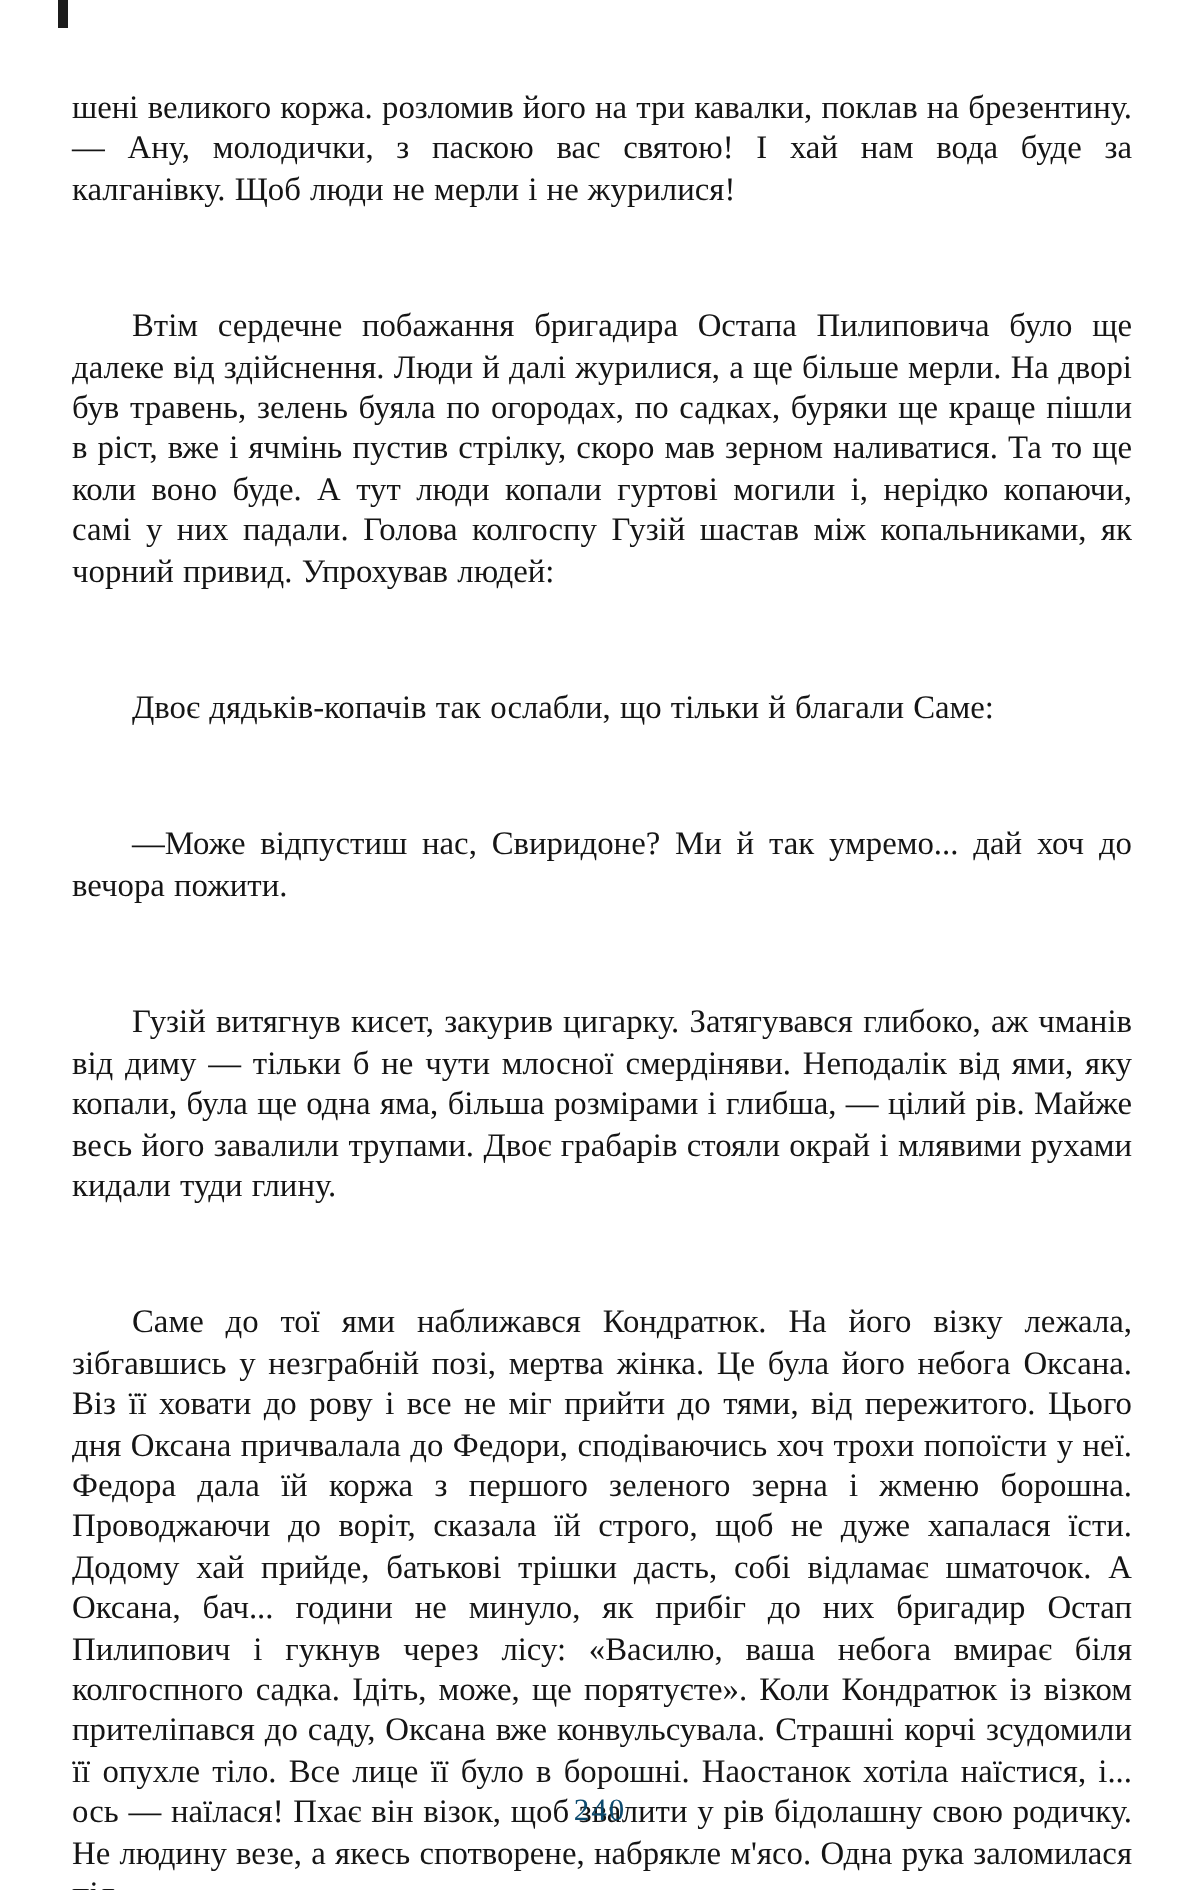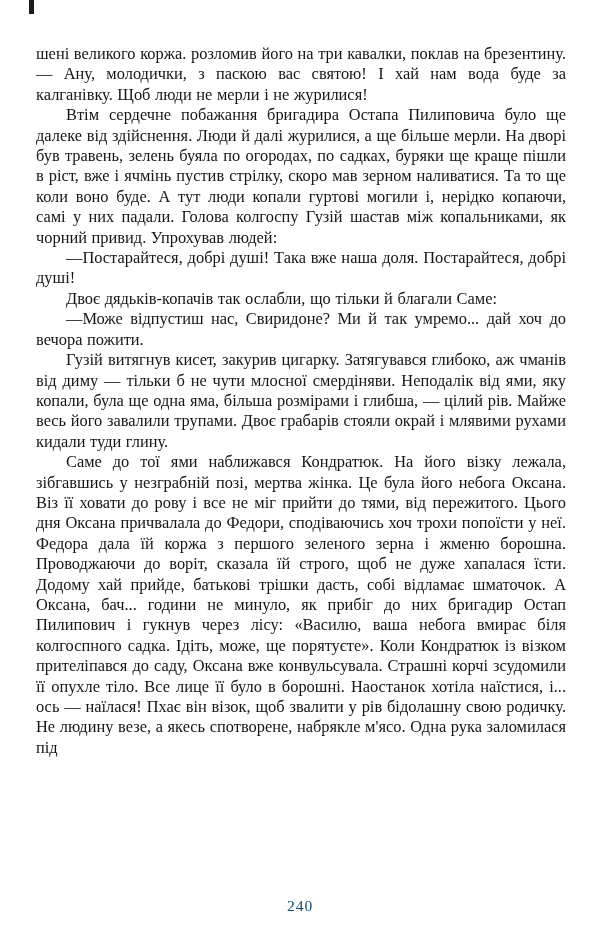--- a/index.html
+++ b/index.html
@@ -35,20 +35,21 @@
   }
   .para {
     margin: 0;
     font-size: 16.4px;
     line-height: 20.4px;
     text-align: justify;
     word-spacing: 0.5px;
   }
   .para.indent {
     text-indent: 30px;
+    margin-top: 48px;
   }
   .page-number {
     position: absolute;
     left: 0;
     right: 0;
     bottom: 30px;
     text-align: center;
     font-size: 15.5px;
     letter-spacing: 1px;
     color: #0c4a6e;
@@ -57,21 +58,20 @@
 </head>
 <body>
 
 <div class="page">
 
   <div class="scan-artifact"></div>
 
   <div class="text-block">
     <p class="para">шені великого коржа. розломив його на три кавалки, поклав на брезентину. — Ану, молодички, з паскою вас святою! І хай нам вода буде за калганівку. Щоб люди не мерли і не журилися!</p>
     <p class="para indent">Втім сердечне побажання бригадира Остапа Пилиповича було ще далеке від здійснення. Люди й далі журилися, а ще більше мерли. На дворі був травень, зелень буяла по огородах, по садках, буряки ще краще пішли в ріст, вже і ячмінь пустив стрілку, скоро мав зерном наливатися. Та то ще коли воно буде. А тут люди копали гуртові могили і, нерідко копаючи, самі у них падали. Голова колгоспу Гузій шастав між копальниками, як чорний привид. Упрохував людей:</p>
-    <p class="para indent">—Постарайтеся, добрі душі! Така вже наша доля. Постарайтеся, добрі душі!</p>
     <p class="para indent">Двоє дядьків-копачів так ослабли, що тільки й благали Саме:</p>
     <p class="para indent">—Може відпустиш нас, Свиридоне? Ми й так умремо... дай хоч до вечора пожити.</p>
     <p class="para indent">Гузій витягнув кисет, закурив цигарку. Затягувався глибоко, аж чманів від диму — тільки б не чути млосної смердіняви. Неподалік від ями, яку копали, була ще одна яма, більша розмірами і глибша, — цілий рів. Майже весь його завалили трупами. Двоє грабарів стояли окрай і млявими рухами кидали туди глину.</p>
     <p class="para indent">Саме до тої ями наближався Кондратюк. На його візку лежала, зібгавшись у незграбній позі, мертва жінка. Це була його небога Оксана. Віз її ховати до рову і все не міг прийти до тями, від пережитого. Цього дня Оксана причвалала до Федори, сподіваючись хоч трохи попоїсти у неї. Федора дала їй коржа з першого зеленого зерна і жменю борошна. Проводжаючи до воріт, сказала їй строго, щоб не дуже хапалася їсти. Додому хай прийде, батькові трішки дасть, собі відламає шматочок. А Оксана, бач... години не минуло, як прибіг до них бригадир Остап Пилипович і гукнув через лісу: «Василю, ваша небога вмирає біля колгоспного садка. Ідіть, може, ще порятуєте». Коли Кондратюк із візком прителіпався до саду, Оксана вже конвульсувала. Страшні корчі зсудомили її опухле тіло. Все лице її було в борошні. Наостанок хотіла наїстися, і... ось — наїлася! Пхає він візок, щоб звалити у рів бідолашну свою родичку. Не людину везе, а якесь спотворене, набрякле м'ясо. Одна рука заломилася під</p>
   </div>
 
   <div class="page-number">240</div>
 
 </div>
 

